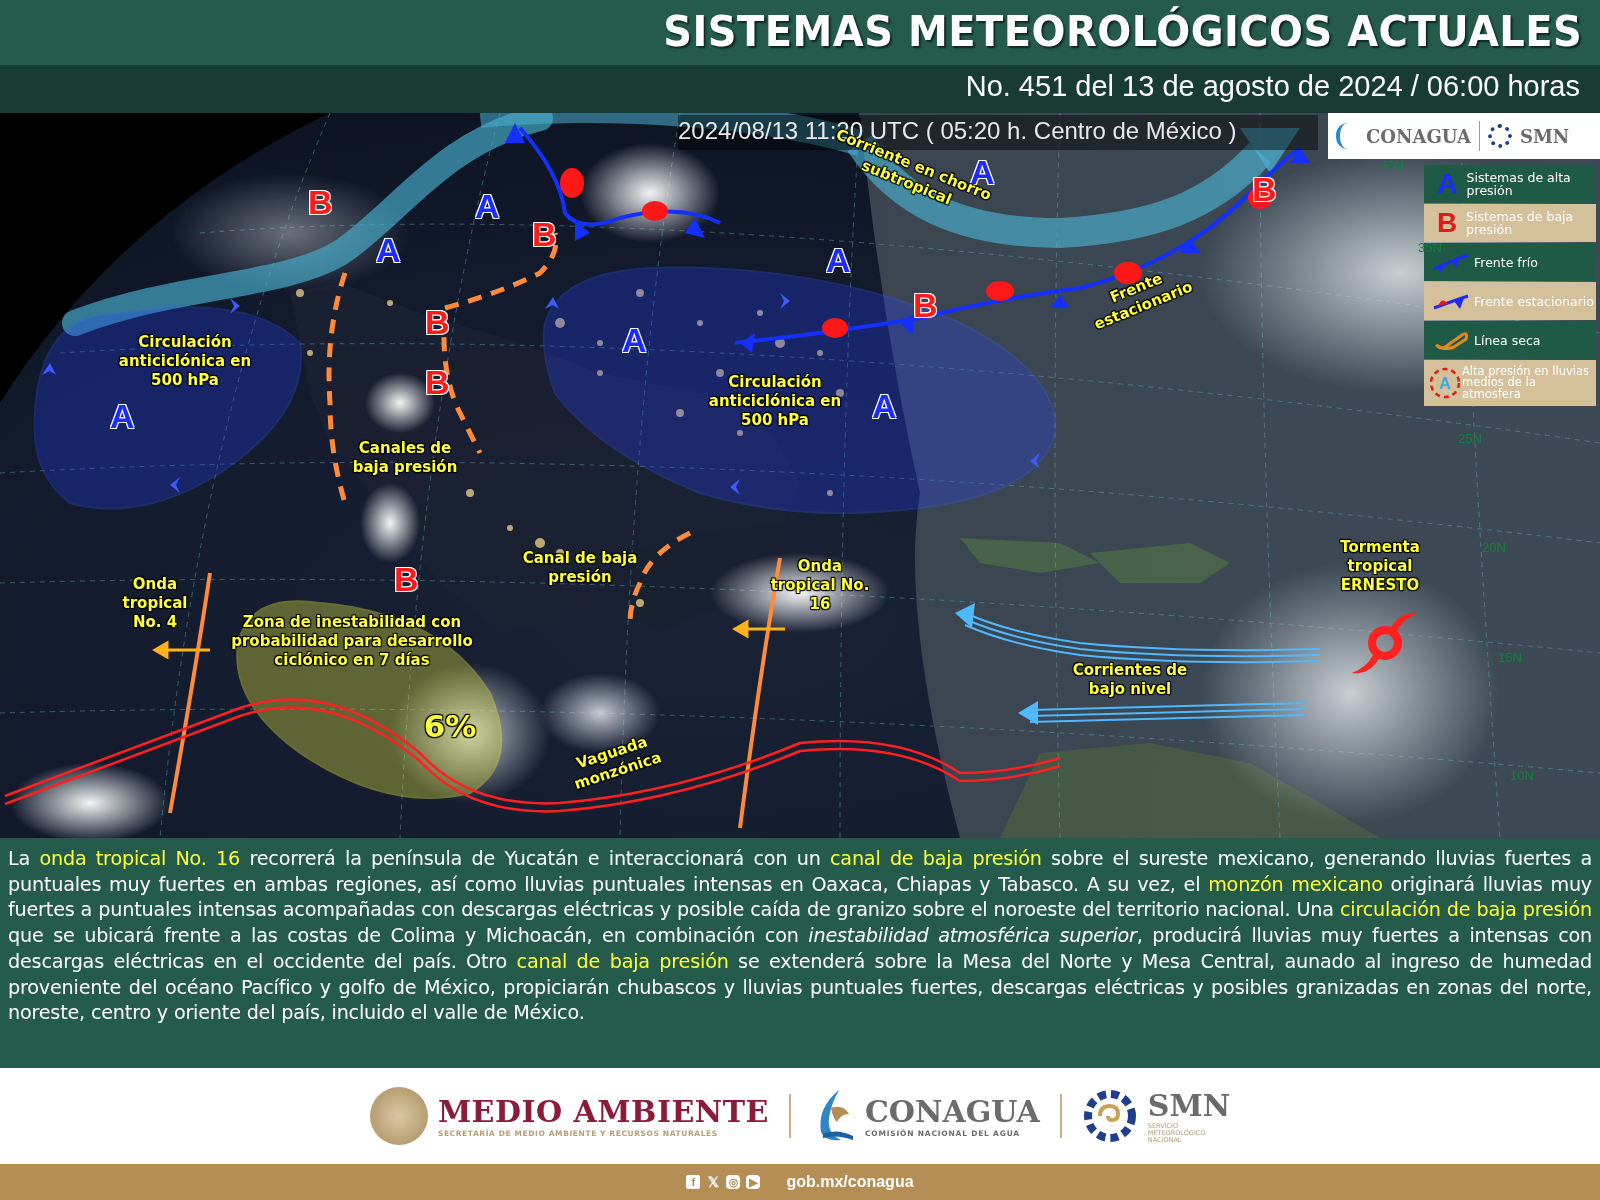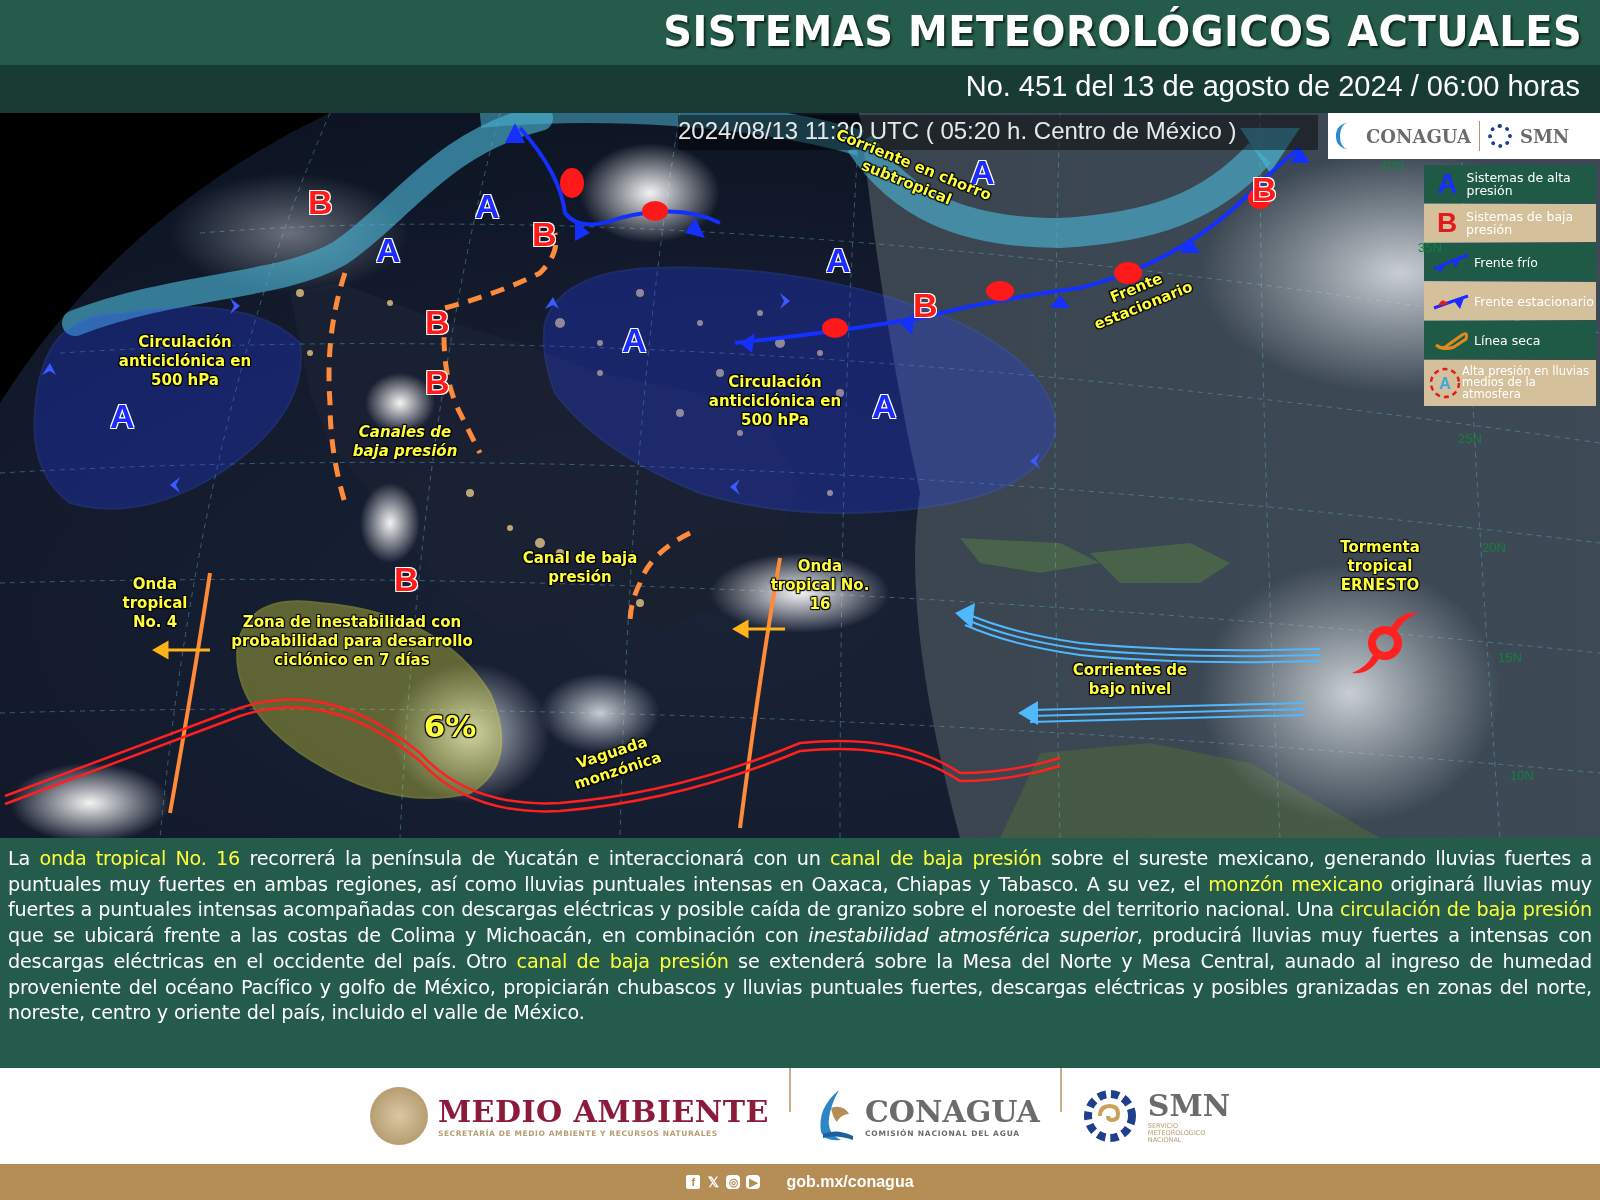--- a/index.html
+++ b/index.html
@@ -31,21 +31,21 @@
 
   .lbl-map { position: absolute; color: #ffff3a; font-weight: bold; font-family: "DejaVu Sans", sans-serif; text-align: center; font-size: 15px; line-height: 19px; text-shadow: 1px 1px 1px #000, -1px -1px 1px #000, 1px -1px 1px #000, -1px 1px 1px #000; }
   .sysA { position: absolute; color: #1c2bff; font-weight: bold; font-family: "Liberation Sans", sans-serif; font-size: 34px; text-shadow: 1px 1px 0 #fff, -1px -1px 0 #fff, 1px -1px 0 #fff, -1px 1px 0 #fff; }
   .sysB { position: absolute; color: #ff1a1a; font-weight: bold; font-family: "Liberation Sans", sans-serif; font-size: 34px; text-shadow: 1px 1px 0 #fff, -1px -1px 0 #fff, 1px -1px 0 #fff, -1px 1px 0 #fff; }
   .latlbl { position: absolute; color: #15803d; font-size: 13px; font-family: "Liberation Sans", sans-serif; }
 
   .text-block { position: absolute; left: 0; top: 838px; width: 1600px; height: 230px; background: #245b4b; padding: 8px 8px 0 8px; color: #fff; font-family: "DejaVu Sans", sans-serif; font-size: 19.2px; line-height: 25.7px; text-align: justify; letter-spacing: -0.2px; }
   .text-block .hl { color: #ffff3a; }
   .text-block .it { font-style: italic; }
 
-  .footer-logos { position: absolute; left: 0; top: 1068px; width: 1600px; height: 96px; background: #fff; display: flex; justify-content: center; gap: 20px; }
+  .footer-logos { position: absolute; left: 0; top: 1068px; width: 1600px; height: 96px; background: #fff; display: flex; align-items: center; justify-content: center; gap: 20px; }
   .fl-group { display: flex; align-items: center; gap: 10px; }
   .fl-seal { width: 58px; height: 58px; border-radius: 50%; background: radial-gradient(circle, #d9c7a3 0%, #b79e72 70%, #a88d60 100%); }
   .fl-ma-title { font-family: "DejaVu Serif", serif; font-size: 30px; color: #8c1b3a; font-weight: bold; letter-spacing: 0.5px; }
   .fl-ma-sub { font-family: "DejaVu Sans", sans-serif; font-size: 7.5px; color: #b79e72; letter-spacing: 0.6px; font-weight: bold; }
   .fl-sep { width: 2px; height: 44px; background: #c7b08a; }
   .fl-cona-title { font-family: "DejaVu Serif", serif; font-size: 30px; color: #6b6b6b; font-weight: bold; }
   .fl-cona-sub { font-family: "DejaVu Sans", sans-serif; font-size: 7.5px; color: #6b6b6b; letter-spacing: 0.8px; font-weight: bold; }
   .fl-smn-title { font-family: "DejaVu Serif", serif; font-size: 30px; color: #6b6b6b; font-weight: bold; }
   .fl-smn-sub { font-family: "DejaVu Sans", sans-serif; font-size: 6.5px; color: #b79e72; line-height: 7px; }
 
@@ -303,21 +303,21 @@
   <span class="sysB" style="left:1252px;top:57px;">B</span>
   <span class="sysB" style="left:913px;top:173px;">B</span>
   <span class="sysA" style="left:622px;top:208px;">A</span>
   <span class="sysA" style="left:110px;top:284px;">A</span>
   <span class="sysA" style="left:872px;top:274px;">A</span>
   <span class="sysB" style="left:394px;top:447px;">B</span>
 
   <div class="lbl-map" style="left:820px;top:42px;width:180px;transform:rotate(22deg);">Corriente en chorro subtropical</div>
   <div class="lbl-map" style="left:115px;top:220px;width:140px;">Circulación anticiclónica en 500 hPa</div>
   <div class="lbl-map" style="left:700px;top:260px;width:150px;">Circulación anticiclónica en 500 hPa</div>
-  <div class="lbl-map" style="left:340px;top:310px;width:130px;font-style:italic;">Canales de baja presión</div>
+  <div class="lbl-map" style="left:340px;top:326px;width:130px;">Canales de baja presión</div>
   <div class="lbl-map" style="left:515px;top:436px;width:130px;">Canal de baja presión</div>
   <div class="lbl-map" style="left:110px;top:462px;width:90px;">Onda tropical No. 4</div>
   <div class="lbl-map" style="left:770px;top:444px;width:100px;">Onda tropical No. 16</div>
   <div class="lbl-map" style="left:222px;top:500px;width:260px;">Zona de inestabilidad con probabilidad para desarrollo ciclónico en 7 días</div>
   <div class="lbl-map" style="left:405px;top:595px;width:90px;font-size:31px;line-height:36px;">6%</div>
   <div class="lbl-map" style="left:555px;top:630px;width:120px;transform:rotate(-18deg);">Vaguada monzónica</div>
   <div class="lbl-map" style="left:1080px;top:165px;width:120px;transform:rotate(-22deg);">Frente estacionario</div>
   <div class="lbl-map" style="left:1325px;top:425px;width:110px;">Tormenta tropical ERNESTO</div>
   <div class="lbl-map" style="left:1060px;top:548px;width:140px;">Corrientes de bajo nivel</div>
 

